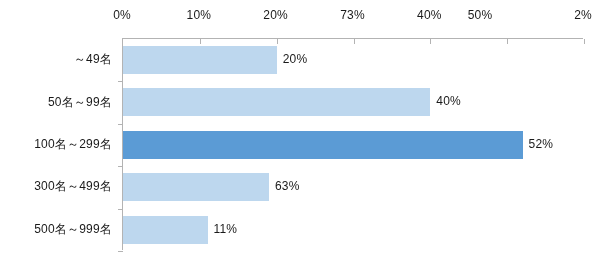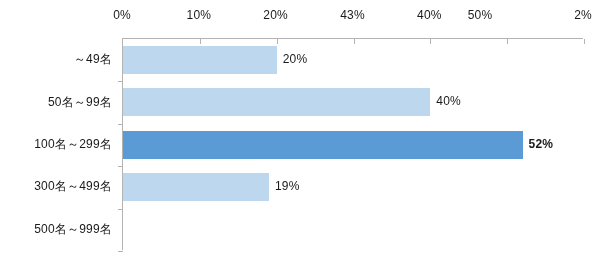--- a/index.html
+++ b/index.html
@@ -110,21 +110,21 @@
 </style>
 </head>
 <body>
 
 <div id="chart-root">
 
   <div class="xaxis-labels">
       <div class="xtick-label" style="left: 122px;">0%</div>
       <div class="xtick-label" style="left: 198.833px;">10%</div>
       <div class="xtick-label" style="left: 275.667px;">20%</div>
-      <div class="xtick-label" style="left: 352.5px;">43%</div>
+      <div class="xtick-label" style="left: 352.5px;">73%</div>
       <div class="xtick-label" style="left: 429.333px;">40%</div>
       <div class="xtick-label" style="left: 480px;">50%</div>
       <div class="xtick-label" style="left: 583px;">2%</div>
     </div>
 
   <div class="plot-area">
       <div class="xtick-mark" style="left: 76.8333px;"></div>
       <div class="xtick-mark" style="left: 153.667px;"></div>
       <div class="xtick-mark" style="left: 230.5px;"></div>
       <div class="xtick-mark" style="left: 307.333px;"></div>
@@ -133,30 +133,34 @@
       <div class="bar-row" style="top: 0px; height: 42.4px;">
         <div class="bar" style="width: 153.667px; background: rgb(189, 215, 238);"></div>
         <div class="bar-value-label" style="left: 159.667px;">20%</div>
       </div>
       <div class="ytick-mark" style="top: 42.4px;"></div>
       <div class="bar-row" style="top: 42.4px; height: 42.4px;">
         <div class="bar" style="width: 307.333px; background: rgb(189, 215, 238);"></div>
         <div class="bar-value-label" style="left: 313.333px;">40%</div>
       </div>
       <div class="ytick-mark" style="top: 84.8px;"></div>
-      <div class="bar-row" style="top: 84.8px; height: 42.4px; font-weight: bold;">
+      <div class="bar-row" style="top: 84.8px; height: 42.4px;">
         <div class="bar" style="width: 399.533px; background: rgb(91, 155, 213);"></div>
         <div class="bar-value-label" style="left: 405.533px;">52%</div>
       </div>
       <div class="ytick-mark" style="top: 127.2px;"></div>
       <div class="bar-row" style="top: 127.2px; height: 42.4px;">
         <div class="bar" style="width: 145.983px; background: rgb(189, 215, 238);"></div>
-        <div class="bar-value-label" style="left: 151.983px;">19%</div>
+        <div class="bar-value-label" style="left: 151.983px;">63%</div>
       </div>
       <div class="ytick-mark" style="top: 169.6px;"></div>
+      <div class="bar-row" style="top: 169.6px; height: 42.4px;">
+        <div class="bar" style="width: 84.5167px; background: rgb(189, 215, 238);"></div>
+        <div class="bar-value-label" style="left: 90.5167px;">11%</div>
+      </div>
       <div class="ytick-mark" style="top: 212px;"></div>
     </div>
 
   <div id="cat-labels-layer">
       <div class="cat-label" style="top: 51.2px;">～49名</div>
       <div class="cat-label" style="top: 93.6px;">50名～99名</div>
       <div class="cat-label" style="top: 136px;">100名～299名</div>
       <div class="cat-label" style="top: 178.4px;">300名～499名</div>
       <div class="cat-label" style="top: 220.8px;">500名～999名</div>
     </div>

